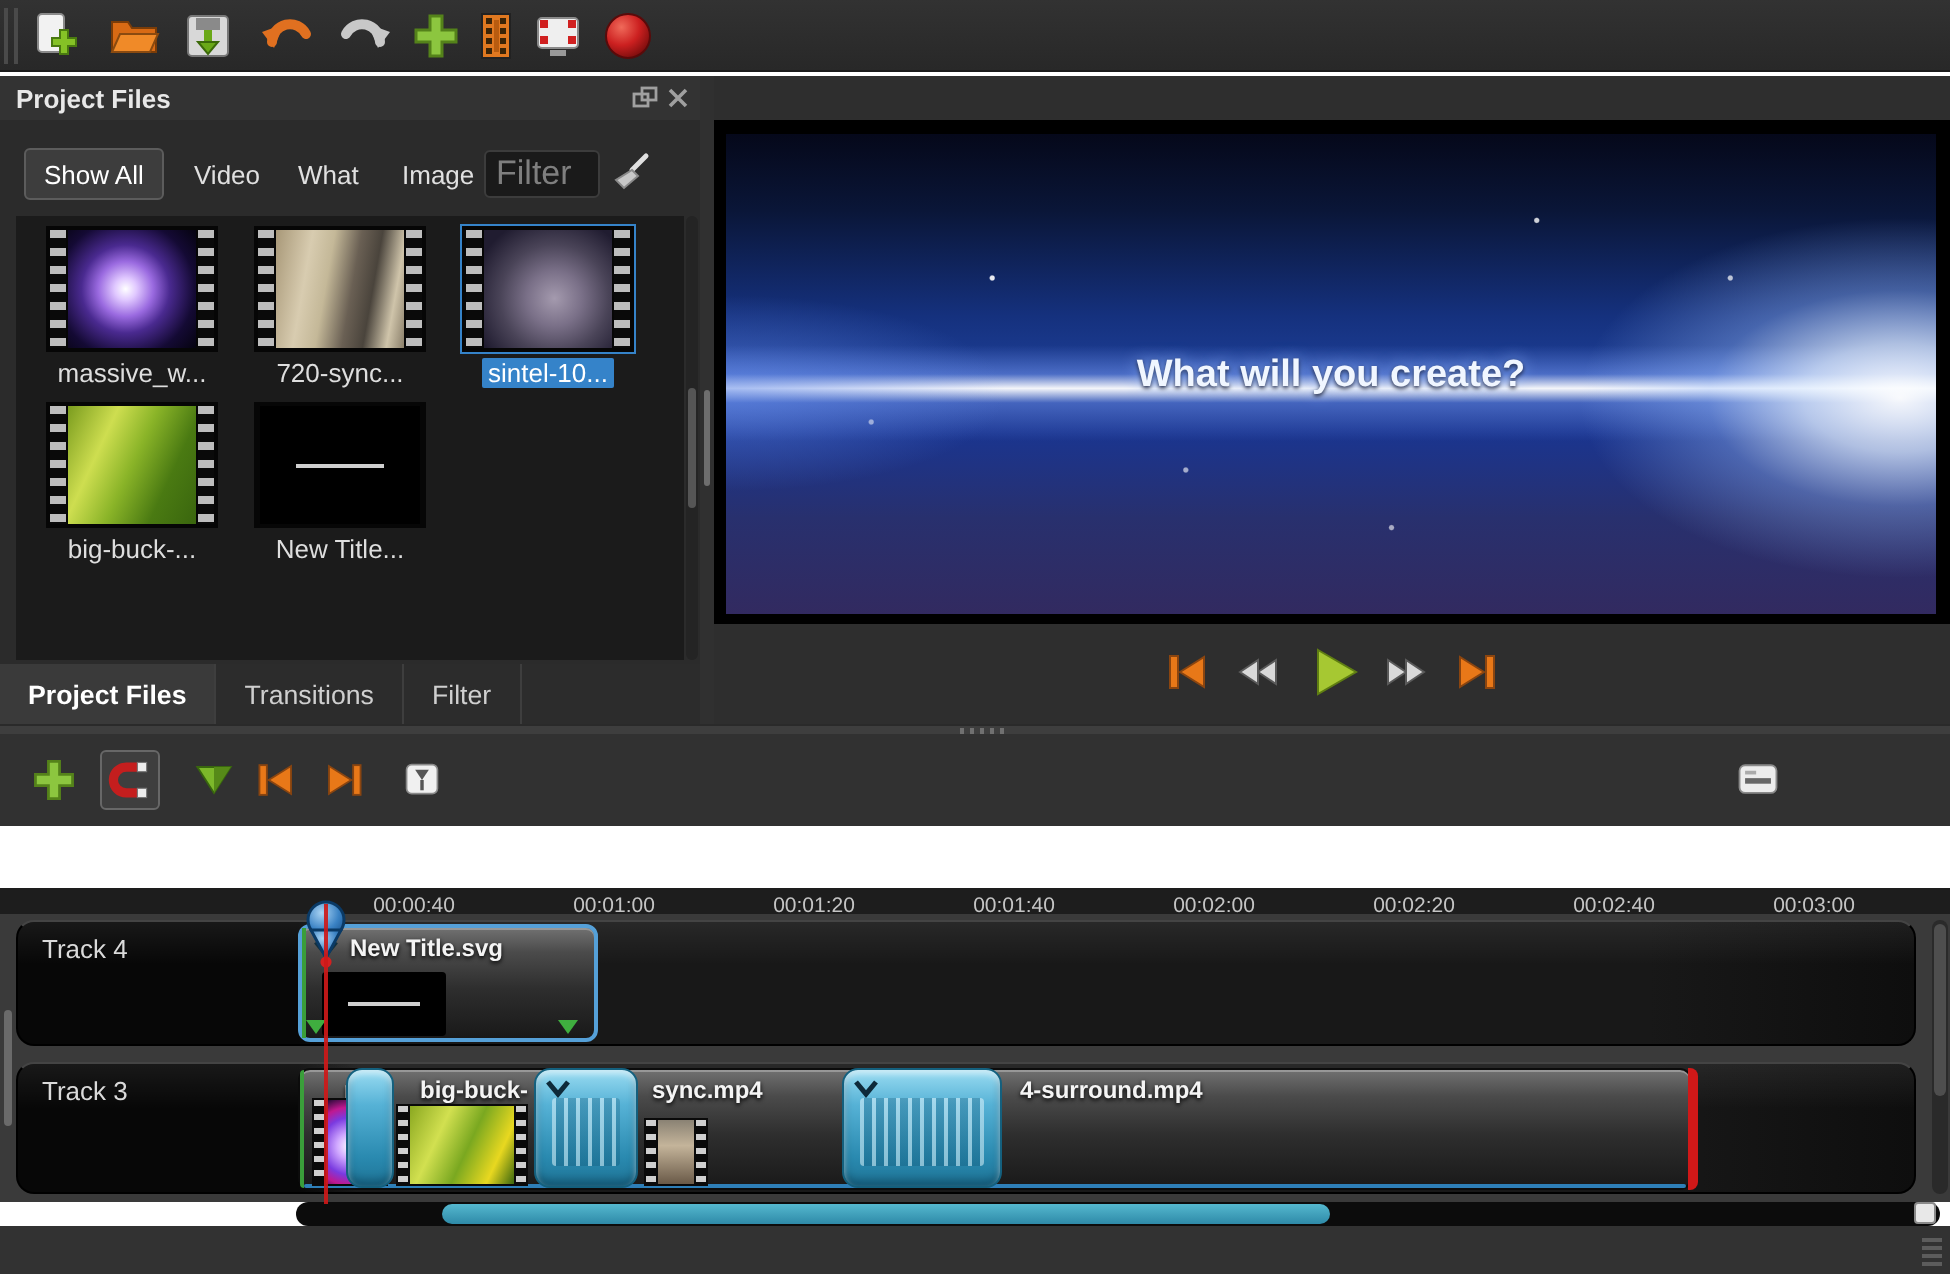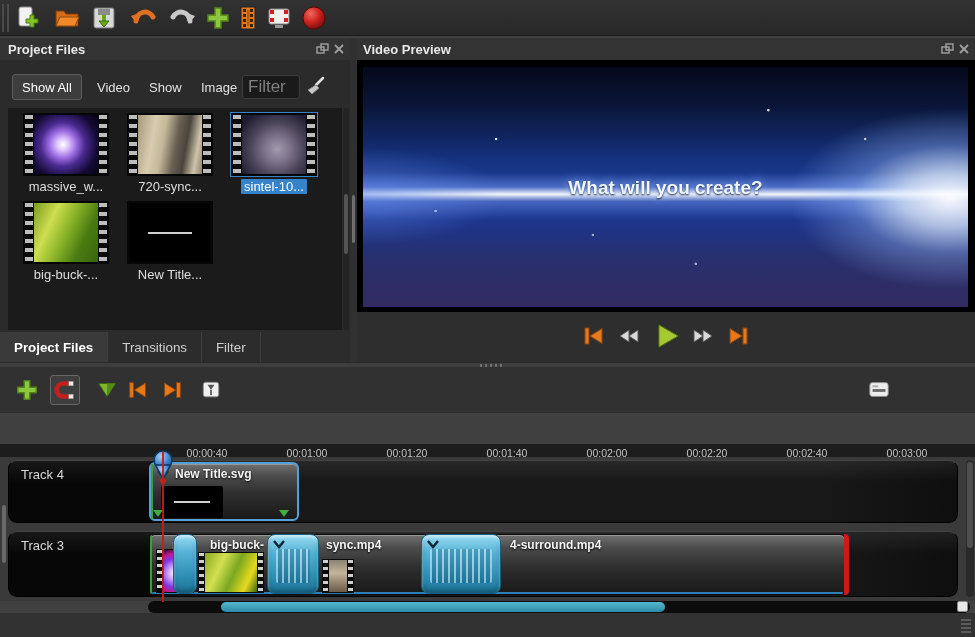--- a/index.html
+++ b/index.html
@@ -1,17 +1,17 @@
 <!DOCTYPE html>
 <html><head>
 <meta charset="utf-8">
 <style>
   html,body{margin:0;padding:0;background:#222;}
   *{box-sizing:border-box;}
-  .app{position:relative;width:975px;height:637px;background:#404040;overflow:hidden;
+  .app{position:relative;width:975px;height:637px;background:#ffffff;overflow:hidden;
        font-family:"Liberation Sans",sans-serif;color:#e6e6e6;padding-left:23px;}
   button{border:none;background:transparent;padding:0;margin:0;cursor:pointer;font-family:inherit;}
 
   
   .toolbar{position:absolute;left:0;top:0;width:975px;height:36px;
            background:linear-gradient(180deg,#323232,#282828);border-bottom:1px solid #1b1b1b;}
   .tgrip{position:absolute;left:2px;top:4px;width:7px;height:28px;
          border-left:2px solid #4a4a4a;border-right:2px solid #4a4a4a;}
   .tb{position:absolute;top:4px;width:28px;height:28px;display:flex;align-items:center;justify-content:center;}
 
@@ -248,21 +248,21 @@
       </span>
     </div>
 
     <button class="ftab active" style="left:12px">
         <span>Show All</span>
       </button>
     <button class="ftab" style="left:88px">
         <span>Video</span>
       </button>
     <button class="ftab" style="left:140px">
-        <span>Show</span>
+        <span>What</span>
       </button>
     <button class="ftab" style="left:192px">
         <span>Image</span>
       </button>
     <input class="filter-input" placeholder="Filter" style="">
     <button class="ftab" style="left:303px;padding:0 2px">
       <svg width="22" height="22" viewBox="0 0 22 22">
           <path d="M18 2 L11 9" stroke="#e0e0e0" stroke-width="2.5" stroke-linecap="round"></path>
           <polygon points="11,9 14,12 7,18 3,14" fill="#c8c8c8" stroke="#8a8a8a"></polygon>
         </svg>
@@ -315,32 +315,20 @@
       </button>
     <button class="ltab">
         <span>Transitions</span>
       </button>
     <button class="ltab">
         <span>Filter</span>
       </button>
   </div>
 
   <div class="preview">
-    <div class="panel-hdr" style="left:0;top:0;width:618px;padding-left:6px;">
-      <span>Video Preview</span>
-      <span class="hdr-btns">
-        <button><svg width="14" height="14" viewBox="0 0 14 14">
-              <rect x="2" y="5" width="7" height="6" fill="none" stroke="#a0a0a0" stroke-width="1.4"></rect>
-              <rect x="6" y="2" width="7" height="6" fill="none" stroke="#a0a0a0" stroke-width="1.4"></rect>
-            </svg></button>
-        <button><svg width="14" height="14" viewBox="0 0 14 14">
-              <path d="M3 3 L11 11 M11 3 L3 11" stroke="#a0a0a0" stroke-width="1.8"></path>
-            </svg></button>
-      </span>
-    </div>
     <div class="video-wrap">
       <div class="video">
         <div class="video-text">What will you create?</div>
       </div>
     </div>
     <div class="controls">
       <button class="pb">
         <svg width="28" height="28" viewBox="0 0 28 28">
             <rect x="5" y="6" width="4" height="16" fill="#e87818" stroke="#8a4510"></rect>
             <polygon points="10,14 22,6.5 22,21.5" fill="#e87818" stroke="#8a4510"></polygon>

